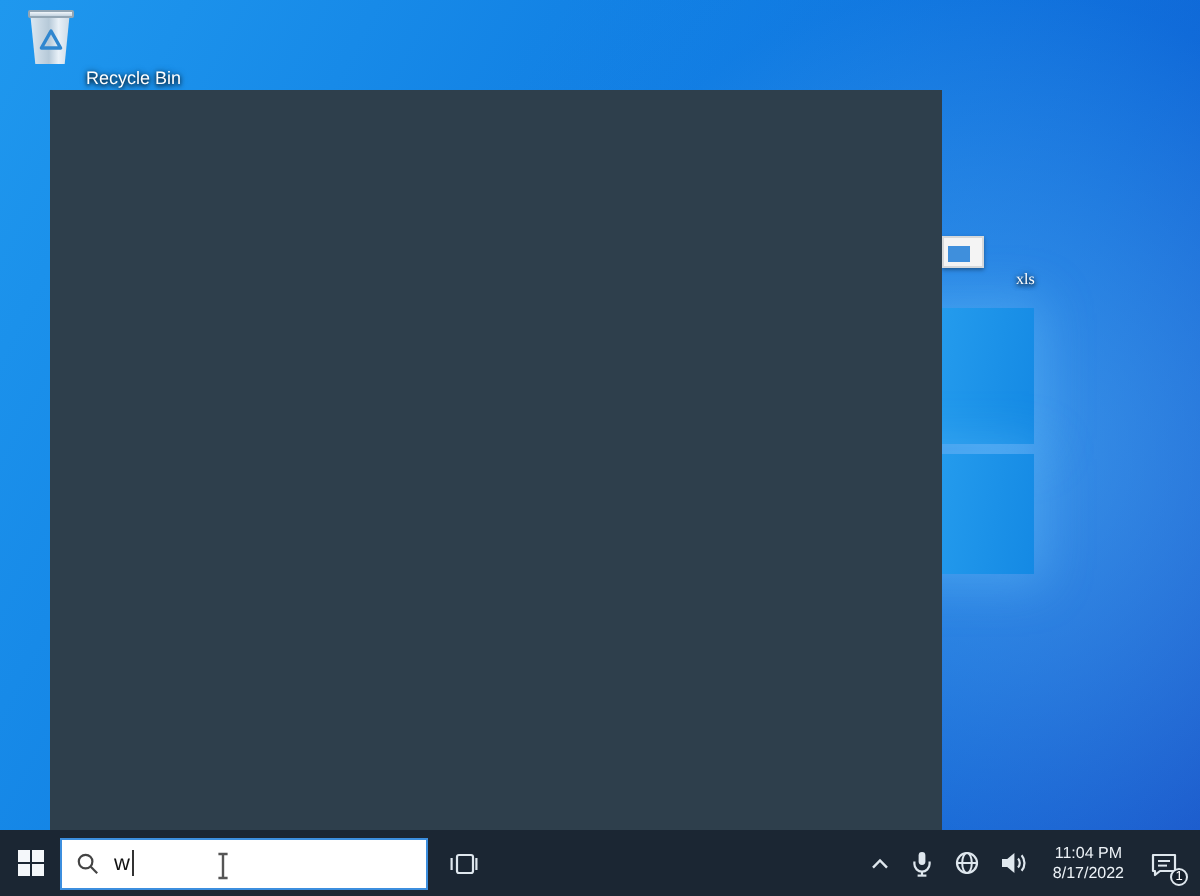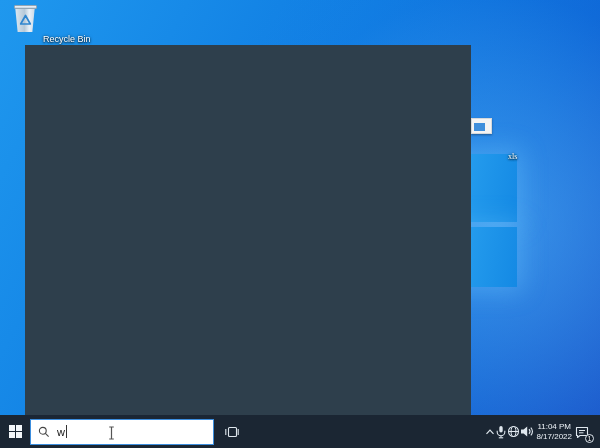--- a/index.html
+++ b/index.html
@@ -40,21 +40,21 @@
     background: linear-gradient(#f1f6fb, #c2d2df); border: 1px solid #93a6b5; border-radius: 1px;
   }
   .bin-body {
     position: absolute; top: 4px; left: 1px; right: 1px; bottom: 0;
     background: linear-gradient(90deg, #dce8f2, #b6c9d8 45%, #e9f1f8 68%, #c4d4e2);
     clip-path: polygon(4% 0, 96% 0, 85% 100%, 15% 100%);
   }
   .bin-symbol { position: absolute; top: 9px; left: 0; right: 0; display: flex; justify-content: center; }
 
   .file-icon { left: 468px; top: 118px; width: 27px; }
-  .file-icon .icon-label { font-size: 8px; margin-top: 18px; font-family: Liberation Serif, serif; }
+  .file-icon .icon-label { font-size: 8px; margin-top: 1px; font-family: Liberation Serif, serif; }
   .file-art {
     position: relative; width: 21px; height: 16px; margin: 0 auto;
     background: #f4f4f4; border: 1px solid #d5d8da;
     box-shadow: 0 1px 2px rgba(0,0,0,0.35);
   }
   .file-art-screen { position: absolute; left: 2px; top: 4px; width: 11px; bottom: 2px; background: #3f8fdc; }
 
   
   .overlay-window {
     position: absolute; left: 25px; top: 45px; width: 446px; height: 370px;
@@ -76,21 +76,21 @@
     border: 1px solid #3c8ede;
     display: flex; align-items: center; padding: 0 7px;
     position: relative;
   }
   .search-value { font-size: 11px; color: #111; margin-left: 7px; }
   .text-caret { width: 1px; height: 13px; background: #333; margin-left: 1px; }
   .ibeam-cursor { position: absolute; left: 76px; top: 6px; z-index: 20; }
 
   .task-view-button { width: 36px; height: 33px; display: flex; align-items: center; justify-content: center; }
 
-  .system-tray { margin-left: auto; display: flex; align-items: center; gap: 0; padding-right: 5px; }
+  .system-tray { margin-left: auto; display: flex; align-items: center; gap: 10px; padding-right: 5px; }
   .tray-button { display: flex; align-items: center; justify-content: center; height: 33px; }
 
   .clock { text-align: center; color: #eef3f8; font-size: 8px; line-height: 10px; margin: 0 2px; white-space: nowrap; }
 
   .action-center { position: relative; padding-right: 5px; }
   .notification-badge {
     position: absolute; right: 1px; bottom: 5px;
     width: 9px; height: 9px; border-radius: 50%;
     background: #141e2a; border: 1px solid #dfe7ee;
     color: #fff; font-size: 6.5px; line-height: 8px; text-align: center;

